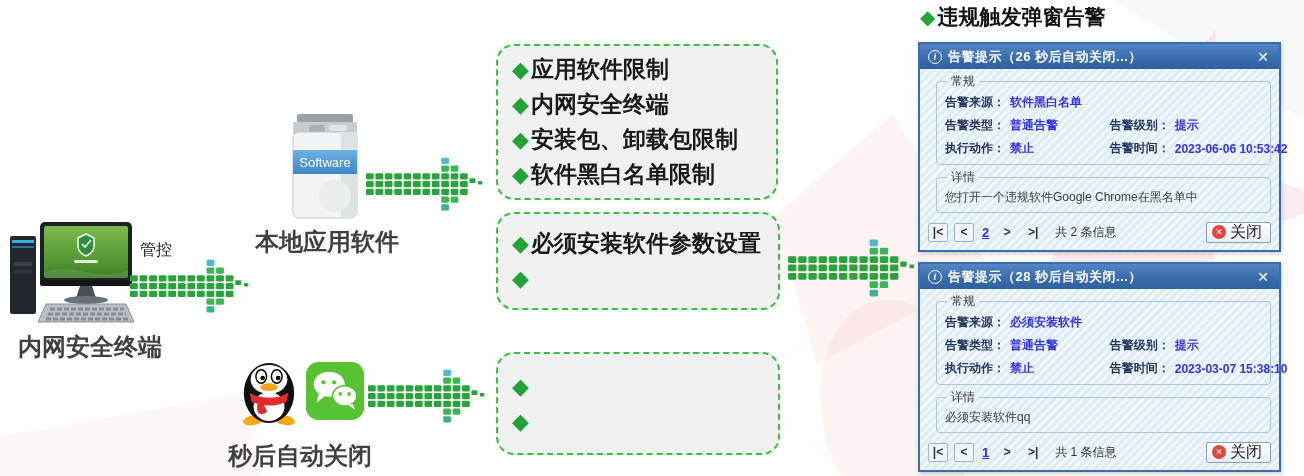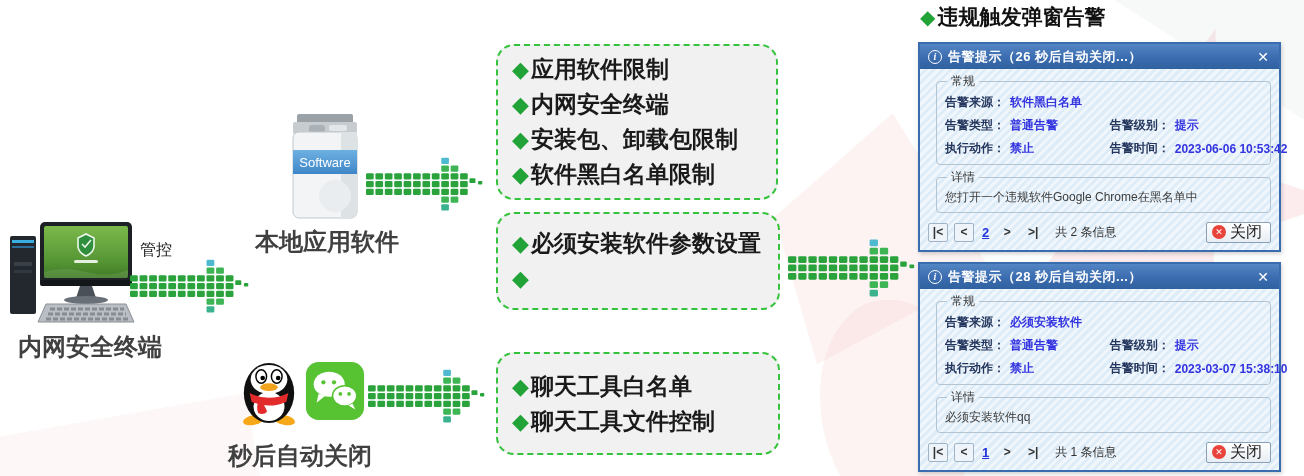--- a/index.html
+++ b/index.html
@@ -326,25 +326,23 @@
         <span>必须安装软件参数设置</span>
       </div>
     <div class="fitem">
         <span class="dmd">◆</span>
       </div>
   </div>
 
   <div class="fbox" style="left:496px;top:352px;width:284px;height:103px">
     <div class="fitem">
         <span class="dmd">◆</span>
-        <span>聊天工具白名单</span>
-      </div>
-    <div class="fitem">
-        <span class="dmd">◆</span>
-        <span>聊天工具文件控制</span>
+      </div>
+    <div class="fitem">
+        <span class="dmd">◆</span>
       </div>
   </div>
 
   <svg class="px-arrow" style="left:788px;top:231px" width="128" height="67" viewBox="0 0 138 88" preserveAspectRatio="none">
     <use href="#px-arrow"></use>
   </svg>
 
   <div class="right-header">
     <span class="dmd">◆</span>
     <span>违规触发弹窗告警</span>

